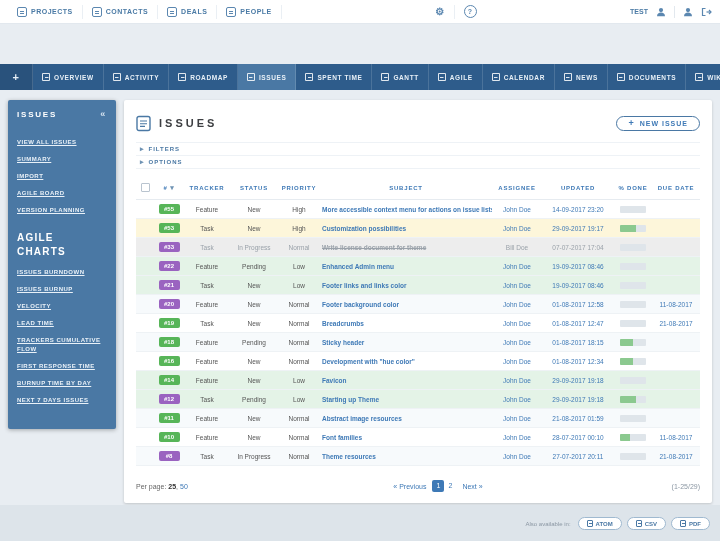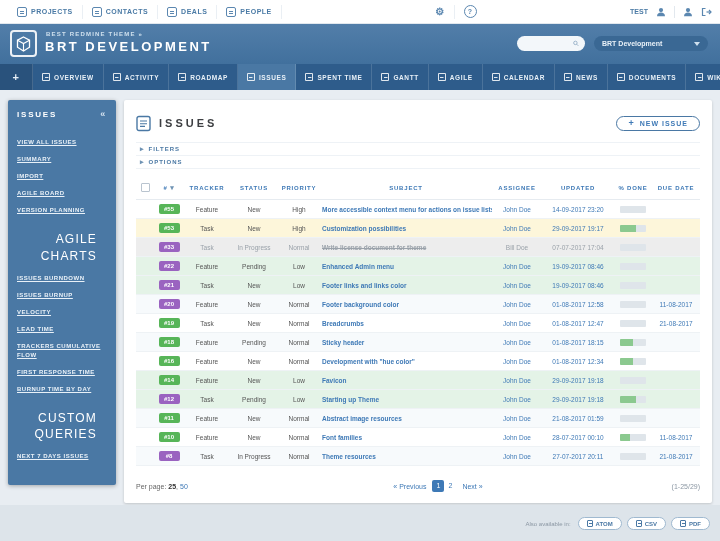--- a/index.html
+++ b/index.html
@@ -35,21 +35,21 @@
   .tab.plus{min-width:14px;justify-content:center;font-size:11px;background:rgba(0,0,0,.10);}
   .tab-ico{width:8px;height:8px;border:1px solid rgba(255,255,255,.85);border-radius:1px;box-sizing:border-box;
     background:linear-gradient(rgba(255,255,255,.85),rgba(255,255,255,.85)) 1.5px 2.5px/3.5px 1px no-repeat;}
 
   
   .sidebar{position:absolute;left:8px;top:100px;width:108px;background:#4a78a4;border-radius:2px;box-shadow:0 1px 4px rgba(0,0,0,.3);color:#fff;padding-bottom:16px;}
   .sidebar-title{display:flex;align-items:center;justify-content:space-between;padding:9px 9px 7px;font-size:8px;font-weight:bold;letter-spacing:1.8px;}
   .collapse-arrow{font-size:9px;color:#d6e4f0;cursor:pointer;}
   .sidebar-body{padding:4px 9px 0;}
   .side-link{display:block;font-size:6px;font-weight:bold;letter-spacing:.5px;color:#e9f1f8;text-decoration:underline;margin:8px 0;cursor:pointer;line-height:1.5;}
-  .side-heading{font-size:12px;font-weight:normal;letter-spacing:1.2px;margin:16px 0 9px;max-width:80px;line-height:1.4;text-align:right;}
+  .side-heading{font-size:10px;font-weight:bold;letter-spacing:1.2px;margin:16px 0 9px;max-width:80px;line-height:1.4;}
 
   
   .card{position:absolute;left:124px;top:100px;width:588px;bottom:38px;background:#ffffff;border-radius:2px;box-shadow:0 1px 3px rgba(0,0,0,.18);padding:10px 12px;box-sizing:border-box;}
   .card-head{display:flex;align-items:center;gap:8px;height:26px;}
   .page-title{font-size:11px;font-weight:bold;letter-spacing:3px;color:#3d3f42;}
   .new-issue-btn{margin-left:auto;display:flex;align-items:center;gap:5px;border:1px solid #4a78a4;color:#3e79b6;border-radius:10px;padding:3px 11px;font-size:7px;font-weight:bold;letter-spacing:1px;cursor:pointer;background:#fff;}
   .plus-glyph{font-size:9px;line-height:7px;}
   .collapse-row{height:12px;display:flex;align-items:center;gap:4px;font-size:6px;color:#4a78a4;font-weight:bold;letter-spacing:1px;border-bottom:1px solid #eef2f6;padding-left:4px;cursor:pointer;}
   .collapse-row.first{border-top:1px solid #eef2f6;margin-top:6px;}
   .caret{font-size:7px;color:#6f93b4;}
@@ -138,41 +138,20 @@
           <path d="M1 9.2c0-2.3 1.8-3.6 4-3.6s4 1.3 4 3.6z" fill="#5b87b0"></path>
         </svg>
       <svg class="usr-svg" width="11" height="10" viewBox="0 0 11 10">
           <path d="M4.5 1.5H1.5v7h3" fill="none" stroke="#5b87b0" stroke-width="1.2"></path>
           <path d="M5.5 5h4.5" stroke="#5b87b0" stroke-width="1.2"></path>
           <path d="M8 3l2 2-2 2" fill="none" stroke="#5b87b0" stroke-width="1.2"></path>
         </svg>
     </div>
   </div>
 
-  <div class="header">
-    <div class="logo">
-      <svg width="15" height="16" viewBox="0 0 15 16">
-          <path d="M7.5 1L13.5 4.2v7L7.5 15 1.5 11.2v-7z" fill="none" stroke="#ffffff" stroke-width="1.3"></path>
-          <path d="M1.5 4.2L7.5 7.6l6-3.4M7.5 7.6V15" fill="none" stroke="#ffffff" stroke-width="1.1"></path>
-        </svg>
-    </div>
-    <div class="hdr-breadcrumb">BEST REDMINE THEME »</div>
-    <div class="hdr-title">BRT DEVELOPMENT</div>
-    <div class="search-wrap">
-      <input class="search-input" value="" style="">
-      <svg width="9" height="9" viewBox="0 0 9 9">
-          <circle cx="3.6" cy="3.6" r="2.6" fill="none" stroke="#8aa7c0" stroke-width="1.2"></circle>
-          <path d="M5.6 5.6L8 8" stroke="#8aa7c0" stroke-width="1.2"></path>
-        </svg>
-    </div>
-    <div class="proj-select">
-      <span>BRT Development</span>
-      <span class="chev"></span>
-    </div>
-  </div>
 
   <nav class="navbar" id="navbar">
       <div class="tab plus">
         <span>+</span>
       </div>
       <div class="tab">
         <span class="tab-ico"></span>
         <span>OVERVIEW</span>
       </div>
       <div class="tab">
@@ -229,21 +208,20 @@
         <a class="side-link">AGILE BOARD</a>
         <a class="side-link">VERSION PLANNING</a>
         <div class="side-heading">AGILE CHARTS</div>
         <a class="side-link">ISSUES BURNDOWN</a>
         <a class="side-link">ISSUES BURNUP</a>
         <a class="side-link">VELOCITY</a>
         <a class="side-link">LEAD TIME</a>
         <a class="side-link">TRACKERS CUMULATIVE FLOW</a>
         <a class="side-link">FIRST RESPONSE TIME</a>
         <a class="side-link">BURNUP TIME BY DAY</a>
-        <div class="side-heading">CUSTOM QUERIES</div>
         <a class="side-link">NEXT 7 DAYS ISSUES</a>
       </div>
   </aside>
 
   <main class="card">
     <div class="card-head">
       <svg width="15" height="17" viewBox="0 0 15 17">
           <rect x="1" y="1.5" width="13" height="14" rx="2" fill="none" stroke="#4a78a4" stroke-width="1.4"></rect>
           <path d="M4 6h7M4 8.7h7M4 11.4h5" stroke="#4a78a4" stroke-width="1.1"></path>
         </svg>

